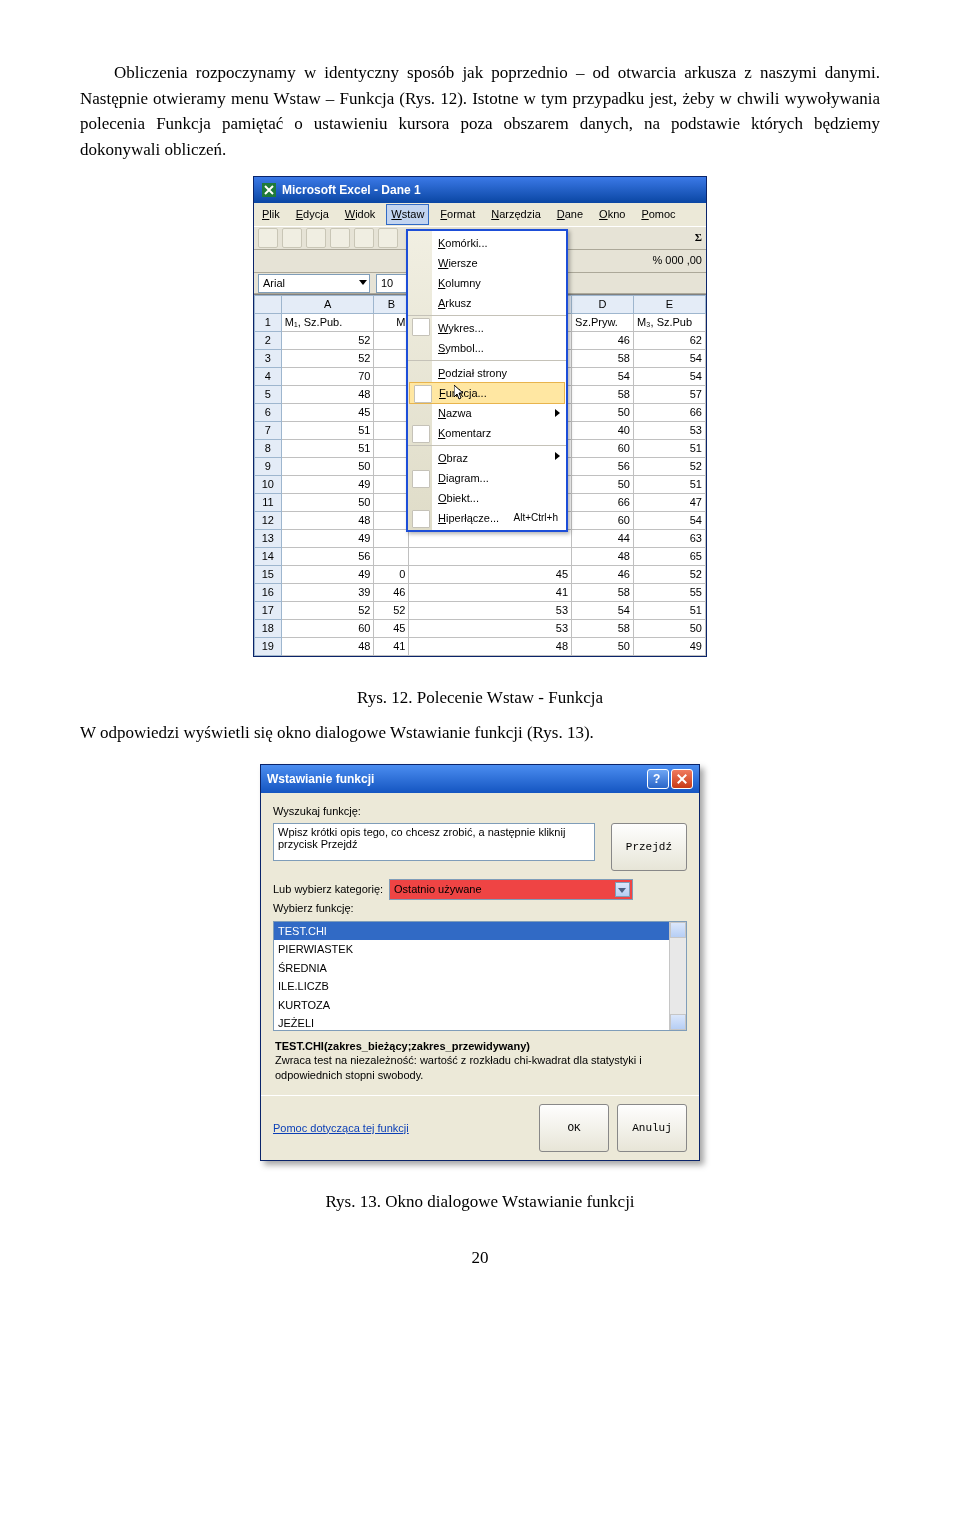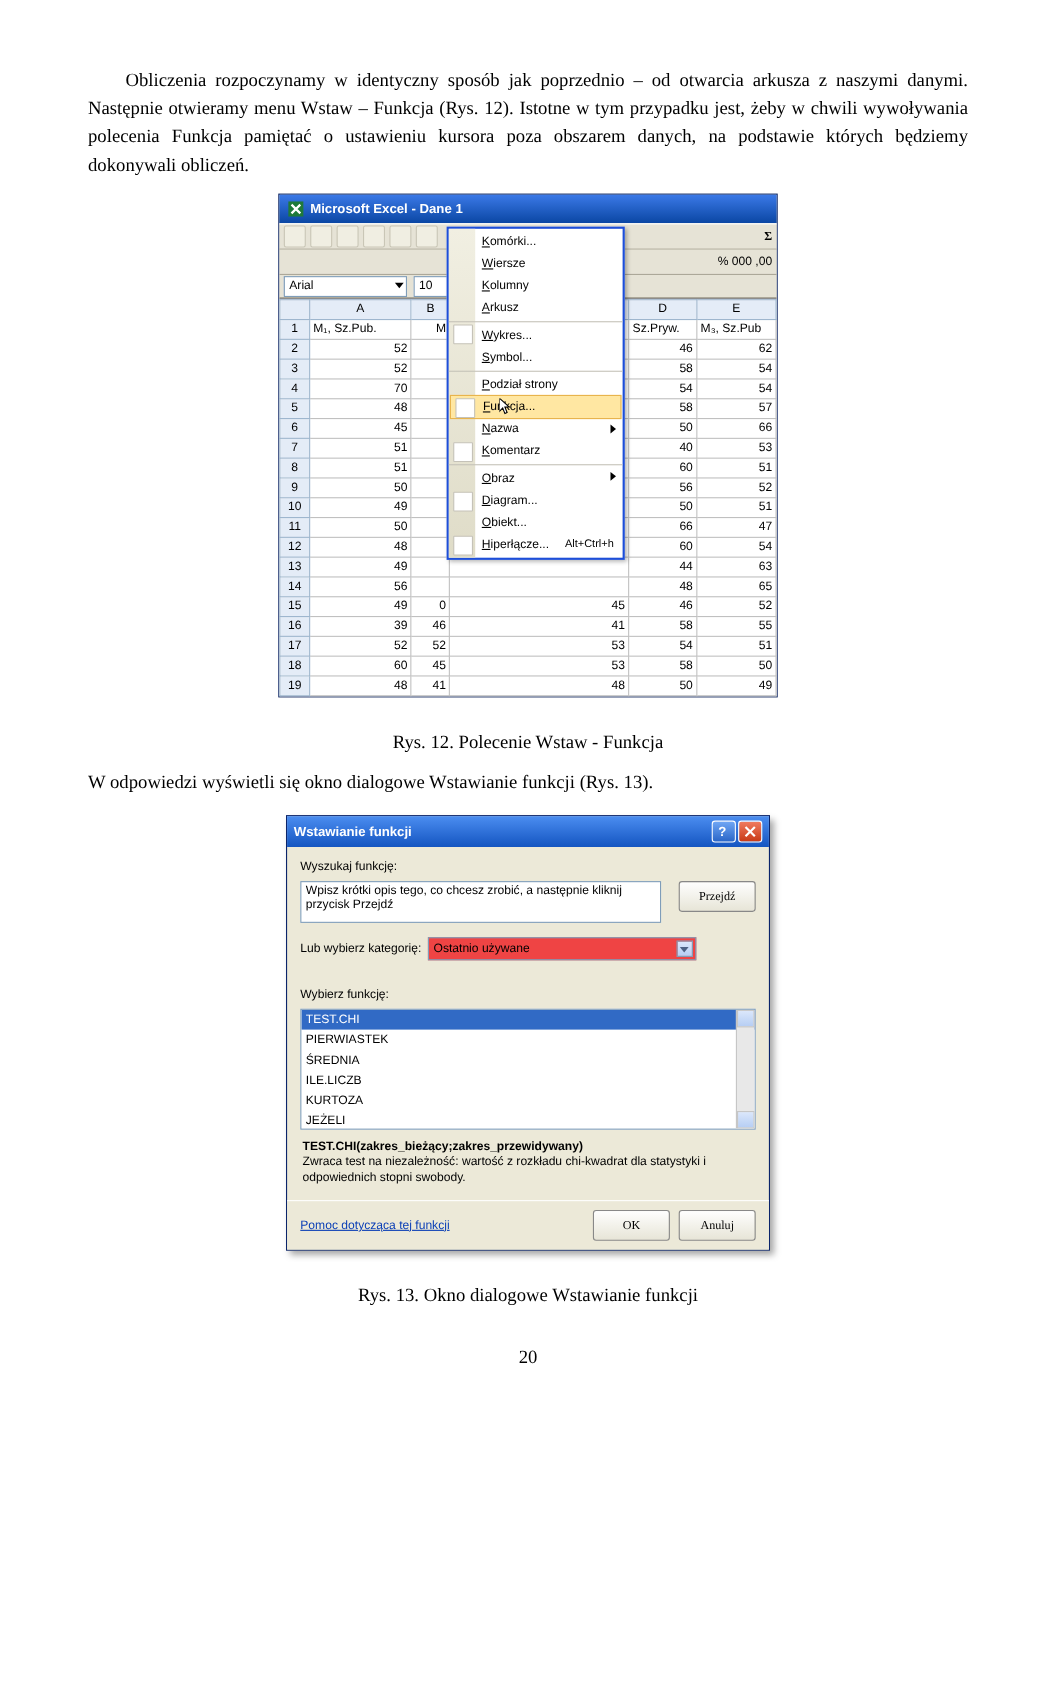--- a/index.html
+++ b/index.html
@@ -185,43 +185,54 @@
   .dlg .listbox .item{ padding:1px 4px; font-size:11px; }
   .dlg .listbox .item.sel{ background:#316ac5; color:#fff; }
   .dlg .desc{ margin:8px 2px 4px 2px; line-height:1.35; }
   .dlg .desc .sig{ font-weight:bold; }
   .dlg .footer{
     border-top:1px solid #fff; padding:8px 12px; display:flex; align-items:center;
     background:#ece9d8;
   }
   .dlg .footer .help{ color:#0b3fb6; text-decoration:underline; flex:1; cursor:pointer; }
   .dlg button{
-    font-family:Liberation Serif, serif; font-size:11px;
+    font-family:Liberation Mono, monospace; font-size:11px;
     background:linear-gradient(#fefefe,#e7e5d7); border:1px solid #888; border-radius:3px;
-    padding:7px 14px; min-width:70px;
+    padding:17px 14px; min-width:70px;
   }
   .dlg .btn-go{ float:right; margin-left:8px; }
   .dlg .search-row{ display:flex; gap:8px; align-items:flex-start; }
   .dlg .search-row .ta{ flex:1; }
 </style>
 </head>
 <body>
 
 <p class="body-text first">Obliczenia rozpoczynamy w identyczny sposób jak poprzednio – od otwarcia arkusza z naszymi danymi. Następnie otwieramy menu Wstaw – Funkcja (Rys. 12). Istotne w tym przypadku jest, żeby w chwili wywoływania polecenia Funkcja pamiętać o ustawieniu kursora poza obszarem danych, na podstawie których będziemy dokonywali obliczeń.</p>
 
 <div class="excel">
   <div class="titlebar">
     <span>
       <svg width="14" height="14" viewBox="0 0 14 14">
           <rect width="14" height="14" fill="#1f7a3a"></rect>
           <path d="M3 3 L11 11 M11 3 L3 11" stroke="#fff" stroke-width="2"></path>
         </svg>
     </span>
     <span>Microsoft Excel - Dane 1</span>
   </div>
+  <div class="menubar" id="menubar">
+      <span><u>P</u>lik</span>
+      <span><u>E</u>dycja</span>
+      <span><u>W</u>idok</span>
+      <span class="open"><u>W</u>staw</span>
+      <span><u>F</u>ormat</span>
+      <span><u>N</u>arzędzia</span>
+      <span><u>D</u>ane</span>
+      <span><u>O</u>kno</span>
+      <span><u>P</u>omoc</span>
+    </div>
   <div class="toolbar">
     <span class="btn"></span>
     <span class="btn"></span>
     <span class="btn"></span>
     <span class="btn"></span>
     <span class="btn"></span>
     <span class="btn"></span>
     <span style="flex:1"></span>
     <span style="font-family:serif;font-weight:bold;">Σ</span>
   </div>
@@ -453,21 +464,21 @@
     <div class="search-row" style="margin-top:4px;">
       <div class="ta">
         <textarea style="">Wpisz krótki opis tego, co chcesz zrobić, a następnie kliknij przycisk Przejdź</textarea>
       </div>
       <button class="btn-go">Przejdź</button>
     </div>
     <div class="row">
       <span>Lub wybierz kategorię:</span>
       <span class="combo" style="max-width:220px">Ostatnio używane</span>
     </div>
-    <div style="margin-top:23px">Wybierz funkcję:</div>
+    <div style="margin-top:0">Wybierz funkcję:</div>
     <div class="listbox">
       <div class="sb">
         <div class="arr up"></div>
         <div class="arr dn"></div>
       </div>
       <div id="fn-list">
           <div class="item sel">TEST.CHI</div>
           <div class="item">PIERWIASTEK</div>
           <div class="item">ŚREDNIA</div>
           <div class="item">ILE.LICZB</div>

